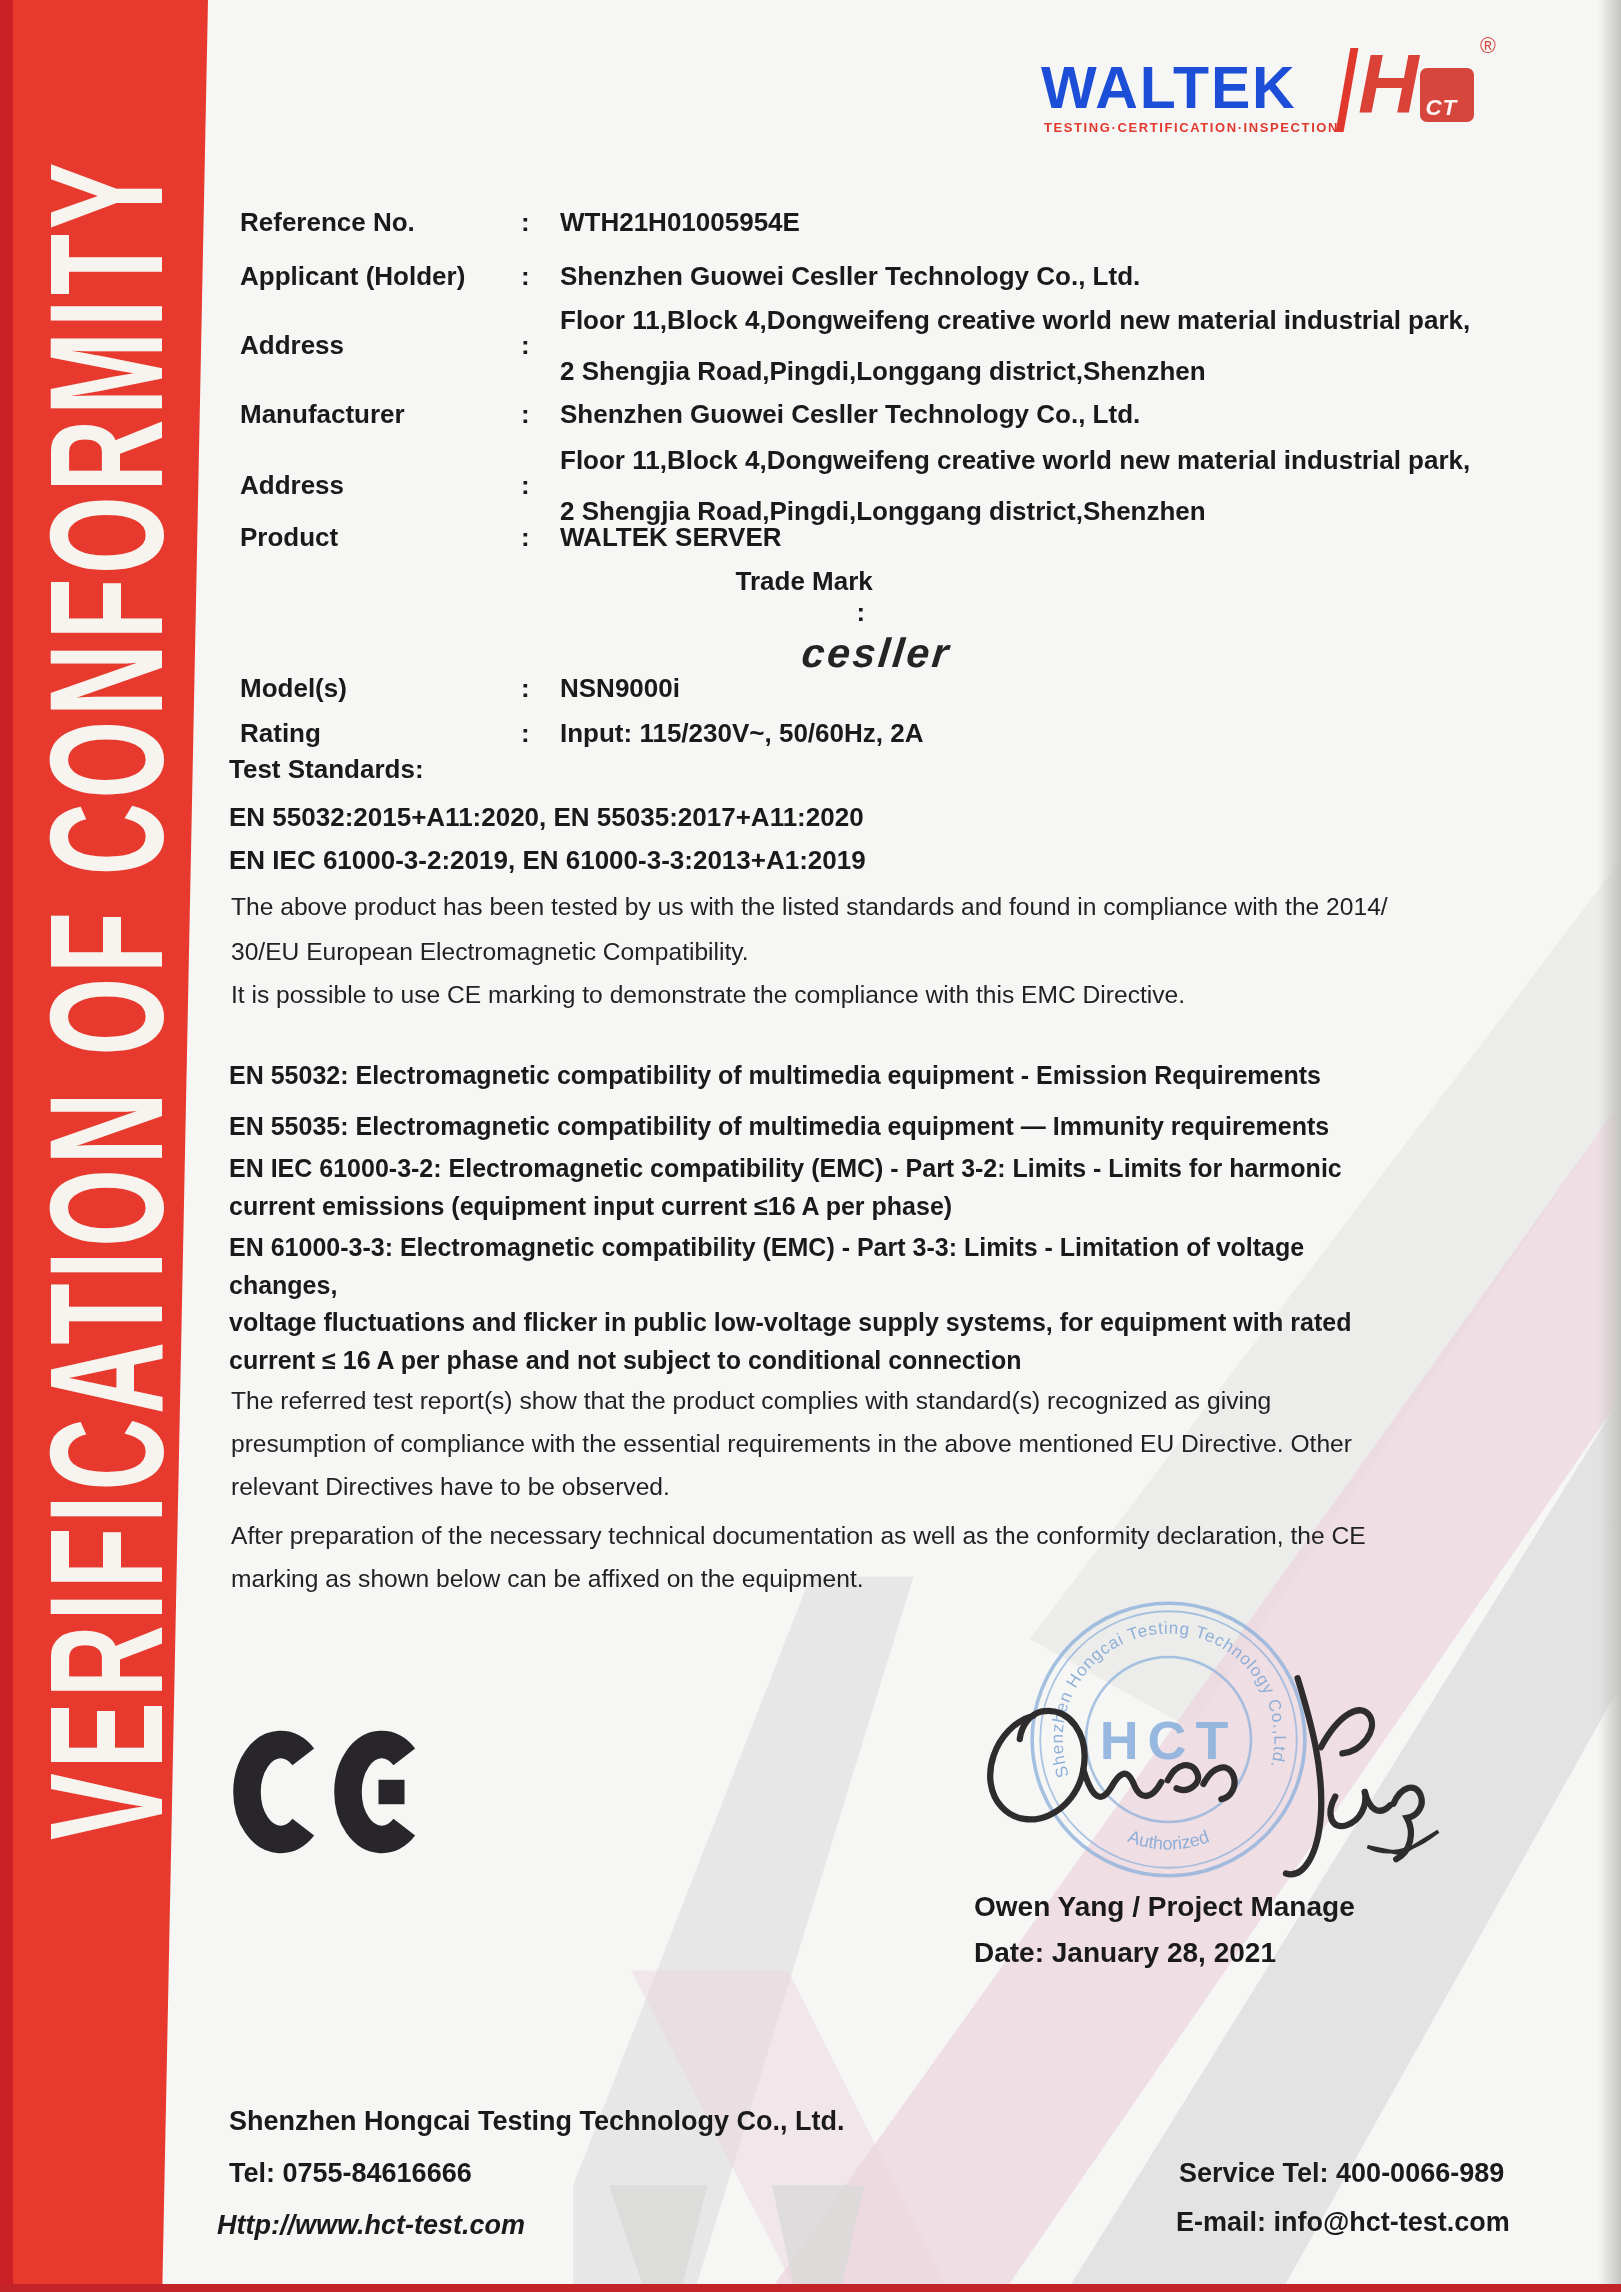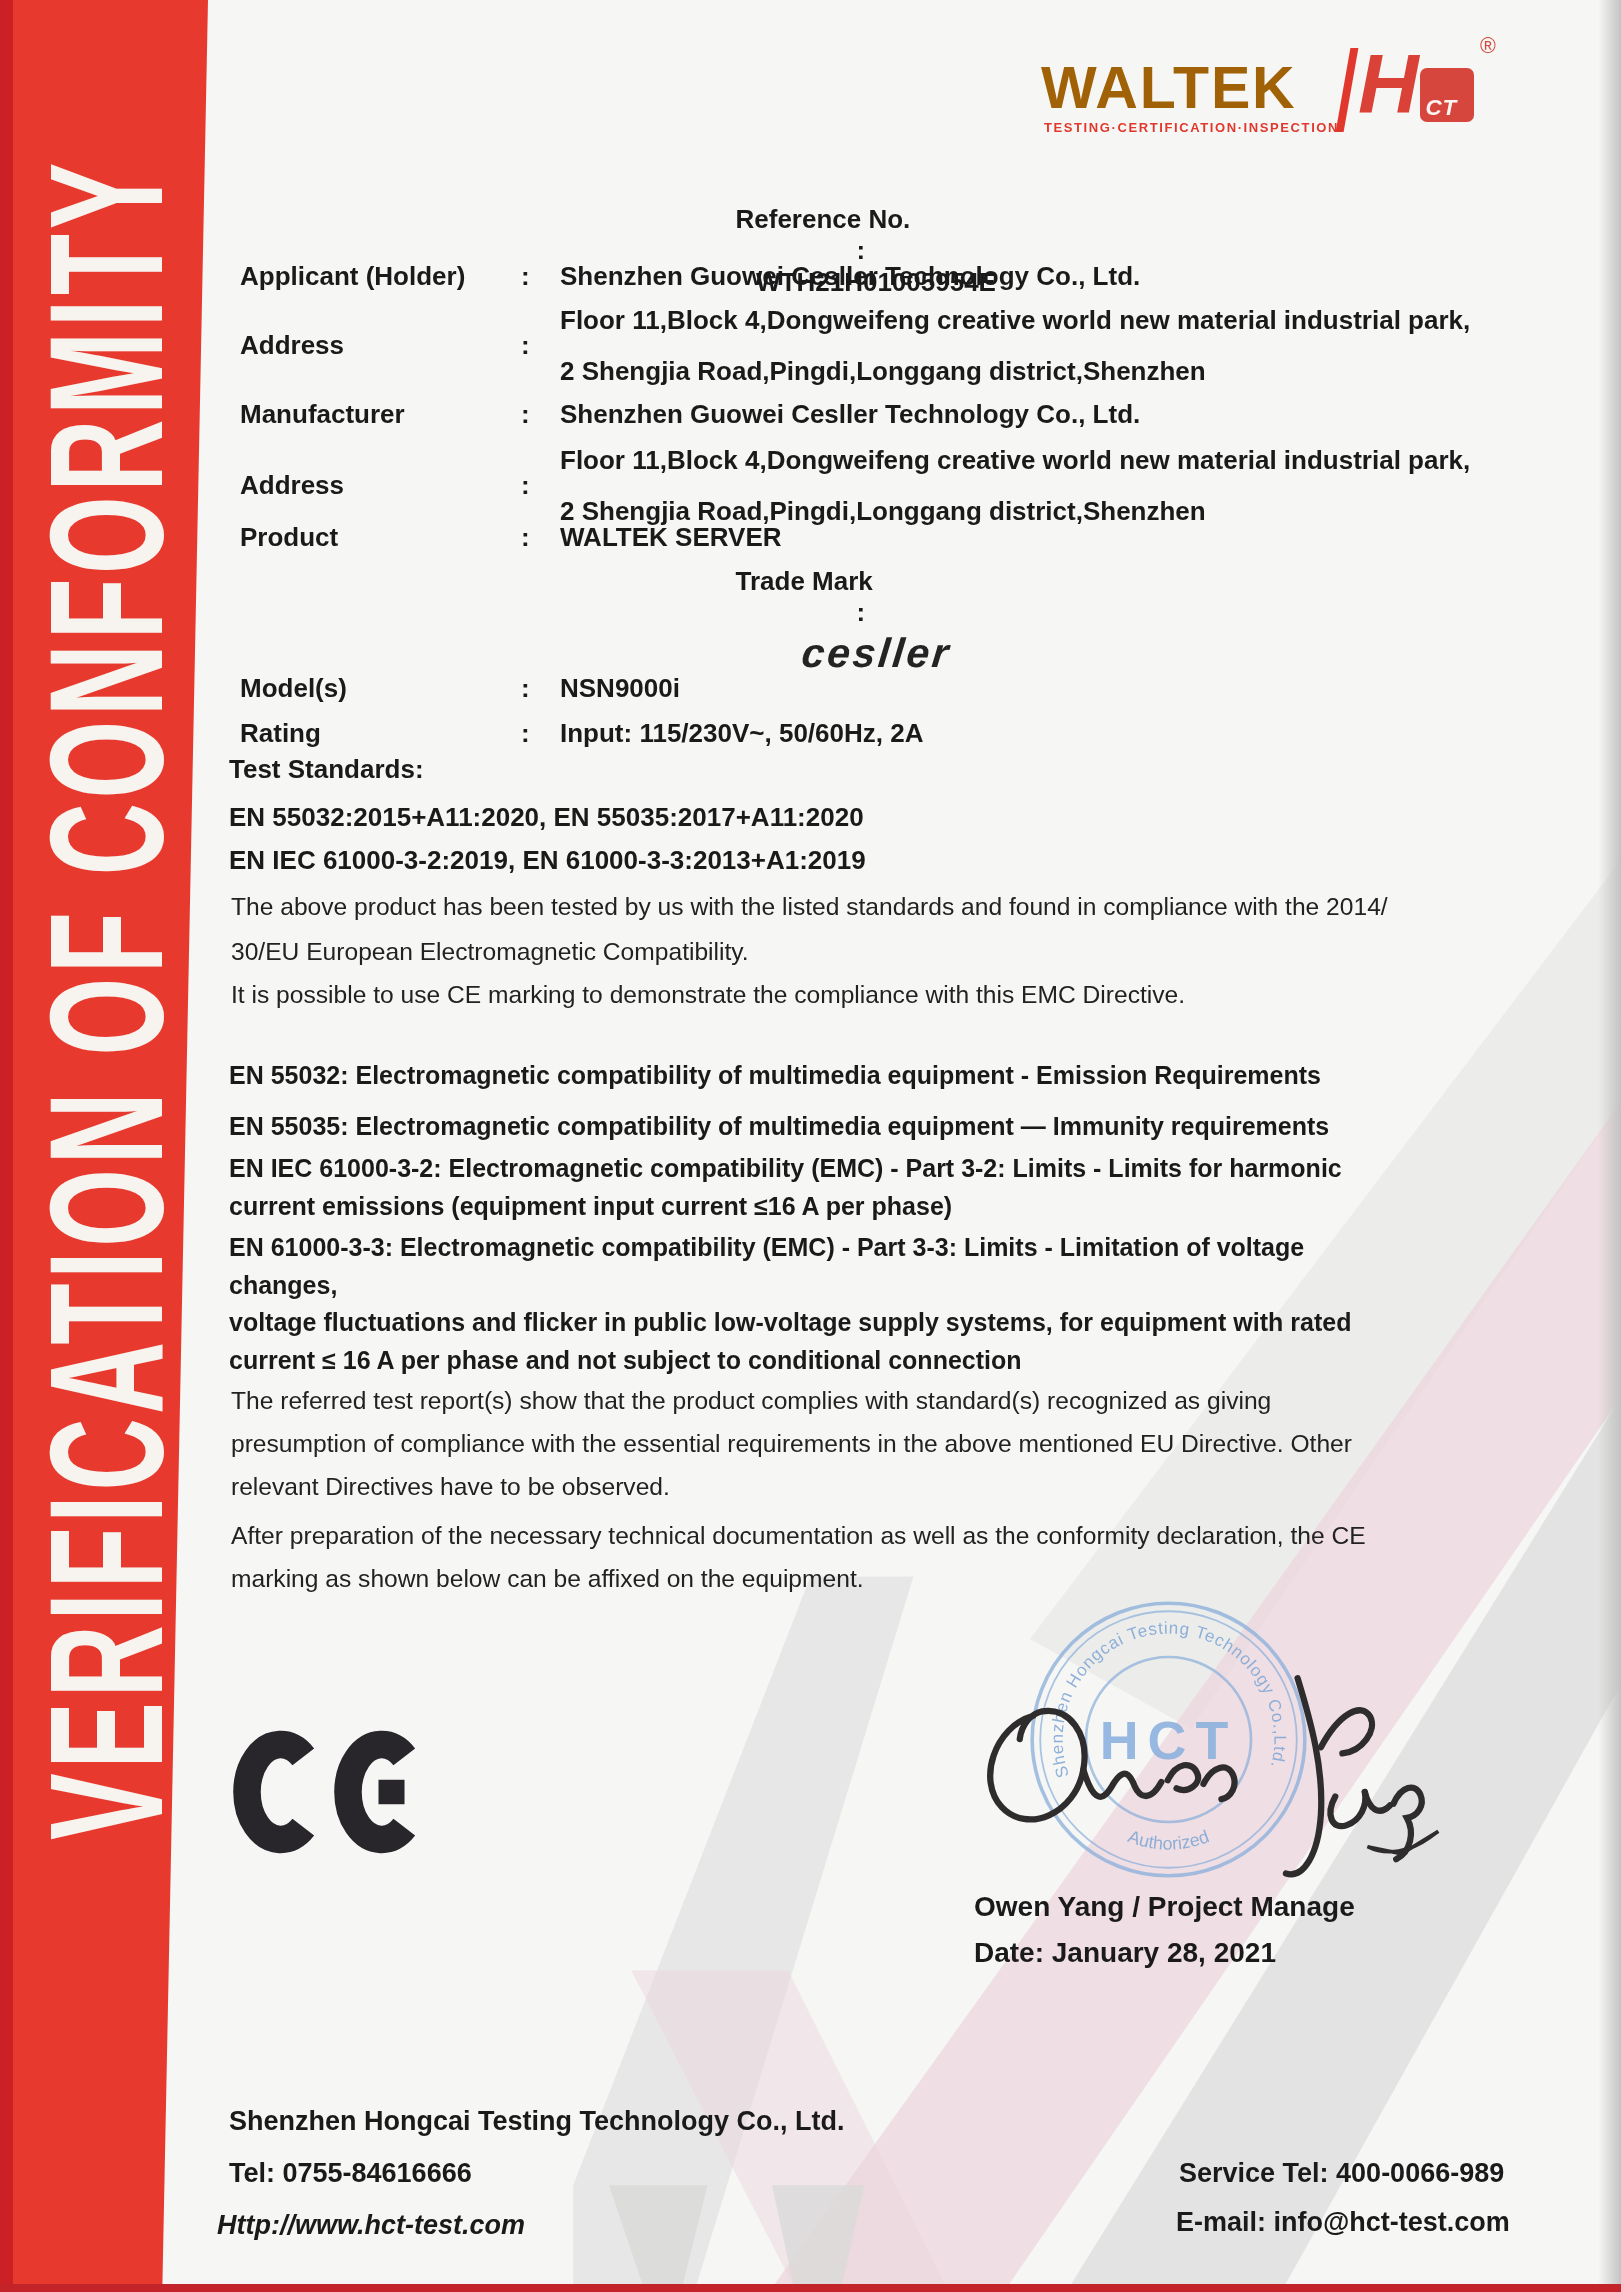--- a/index.html
+++ b/index.html
@@ -9,21 +9,21 @@
   svg.watermark{position:absolute;left:0;top:0;z-index:0;}
   
   .banner{position:absolute;left:0;top:0;width:208px;height:2293px;background:#e8392e;
           clip-path:polygon(0 0,100% 0,78% 100%,0 100%);z-index:2;}
   .banner-edge{position:absolute;left:0;top:0;width:13.4px;height:100%;background:#cb2026;}
   .banner-text{position:absolute;left:106px;top:999px;white-space:nowrap;
                font-size:100px;font-weight:bold;letter-spacing:4.5px;color:#f7f4ef;
                transform:translate(-50%,-50%) rotate(-90deg) scaleY(1.62);}
   
   .brand{position:absolute;left:1041px;top:54px;font-size:59px;font-weight:800;
-         letter-spacing:1.8px;color:#a16207;z-index:3;}
+         letter-spacing:1.8px;color:#1d4ed8;z-index:3;}
   .tagline{position:absolute;left:1044px;top:120px;font-size:13px;font-weight:bold;
            letter-spacing:1.6px;color:#e1382e;z-index:3;}
   .logo-divider{position:absolute;left:1343px;top:48px;width:8px;height:84px;
                 background:#e1382e;transform:skewX(-10deg);z-index:3;}
   .hct-h{position:absolute;left:1358px;top:36px;font-size:84px;font-weight:800;
          font-style:italic;color:#da4137;z-index:3;}
   .hct-square{position:absolute;left:1420px;top:68px;width:54px;height:54px;
               background:#d6463c;border-radius:7px;z-index:3;}
   .hct-ct{position:absolute;left:5.4px;bottom:0.9px;font-size:22.4px;font-weight:800;
           font-style:italic;color:#fdf3f2;letter-spacing:0.9px;}
@@ -86,21 +86,21 @@
 
   <div class="brand">WALTEK</div>
   <div class="tagline">TESTING·CERTIFICATION·INSPECTION</div>
   <div class="logo-divider"></div>
   <div class="hct-h">H</div>
   <div class="hct-square">
     <span class="hct-ct">CT</span>
   </div>
   <div class="hct-reg">®</div>
 
-  <div class="frow" style="top:204px;height:36px;flex-direction:column;">
+  <div class="frow" style="top:204px;height:36px;">
     <span class="lbl">Reference No.</span>
     <span class="colon">:</span>
     <span class="val">WTH21H01005954E</span>
   </div>
   <div class="frow" style="top:258px;height:36px;">
     <span class="lbl">Applicant (Holder)</span>
     <span class="colon">:</span>
     <span class="val">Shenzhen Guowei Cesller Technology Co., Ltd.</span>
   </div>
   <div class="frow" style="top:292px;height:107px;">

